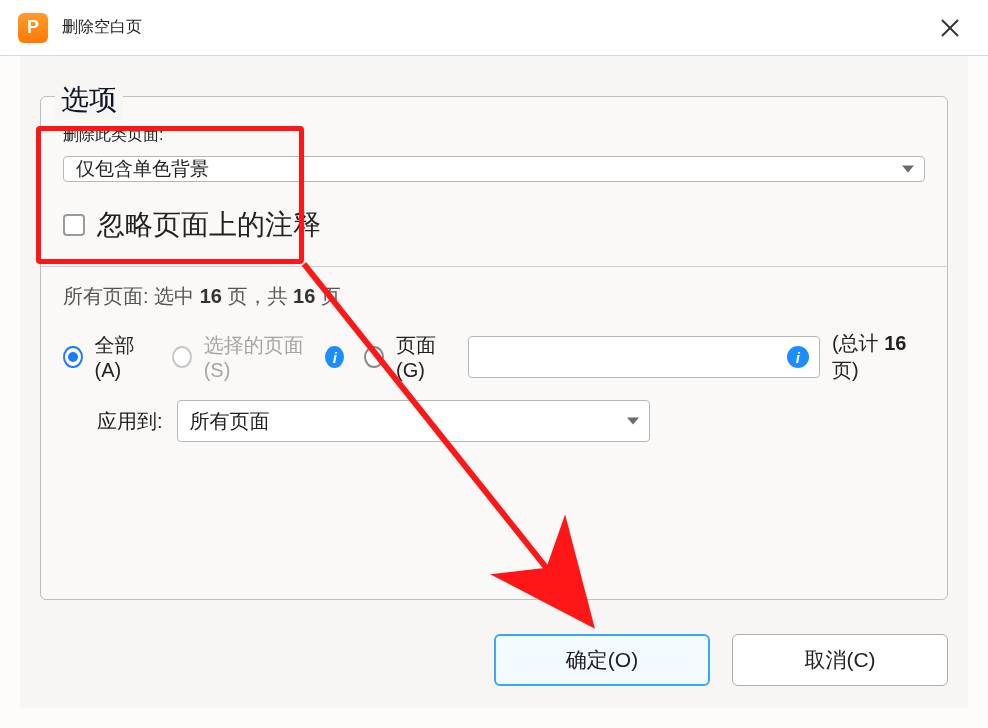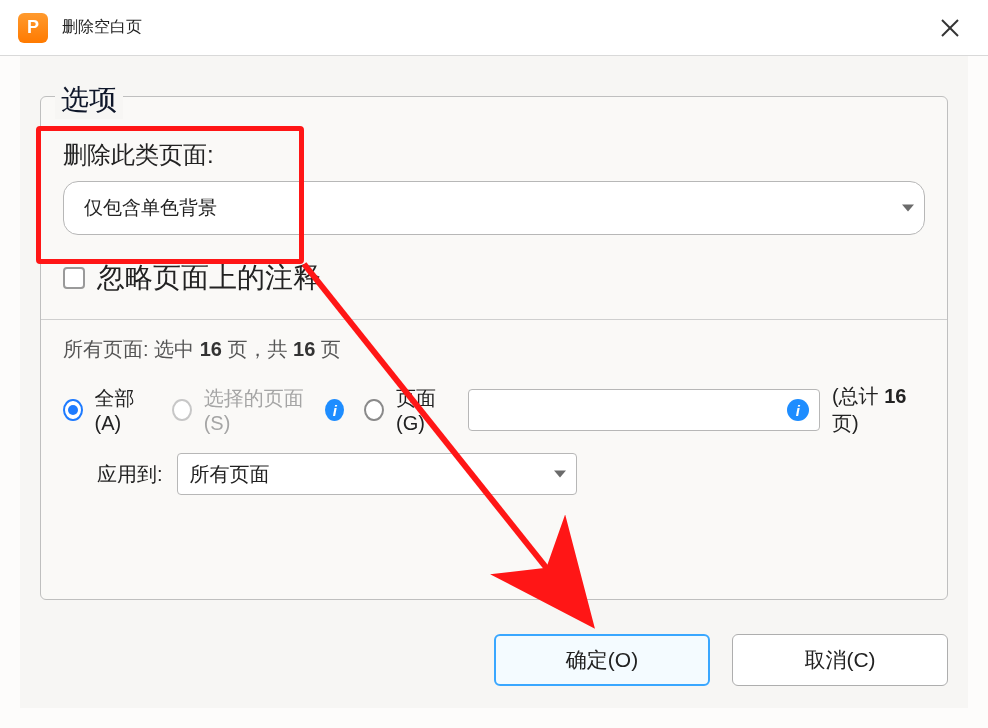--- a/index.html
+++ b/index.html
@@ -60,28 +60,28 @@
     position:absolute;
     left:36px; top:126px;
     width:268px; height:138px;
     border:5px solid #ff1616;
     border-radius:4px;
     pointer-events:none;
     z-index:50;
   }
 
   
-  .label-row{margin-top:32px;font-size:24px;}
+  .label-row{margin-top:18px;font-size:16px;}
   .combo{
     margin-top:10px;
-    height:54px;width:100%;
-    border:1px solid #b7b7b7;border-radius:15px;
+    height:26px;width:100%;
+    border:1px solid #b7b7b7;border-radius:4px;
     background:#fff;
     display:flex;align-items:center;
-    padding:0 20px;cursor:pointer;
+    padding:0 12px;cursor:pointer;
     position:relative;
   }
   .combo .chev{
     position:absolute;right:10px;top:50%;transform:translateY(-50%);
     width:0;height:0;border-left:6px solid transparent;border-right:6px solid transparent;
     border-top:7px solid #6b6b6b;
   }
 
   .check-row{
     margin-top:24px;display:flex;align-items:center;gap:12px;font-size:28px;
@@ -125,21 +125,21 @@
     background:#fff;display:flex;align-items:center;justify-content:flex-end;
     padding:0 10px;
   }
   .total-text b{font-weight:700;}
 
   .apply-row{
     margin-top:16px;display:flex;align-items:center;gap:14px;font-size:20px;
     padding-left:34px;
   }
   .apply-combo{
-    width:400px;height:42px;border:1px solid #b7b7b7;border-radius:4px;
+    width:473px;height:42px;border:1px solid #b7b7b7;border-radius:4px;
     background:#fff;display:flex;align-items:center;padding:0 12px;position:relative;
   }
   .apply-combo .chev{
     position:absolute;right:10px;top:50%;transform:translateY(-50%);
     width:0;height:0;border-left:6px solid transparent;border-right:6px solid transparent;
     border-top:7px solid #6b6b6b;
   }
 
   
   .footer{

